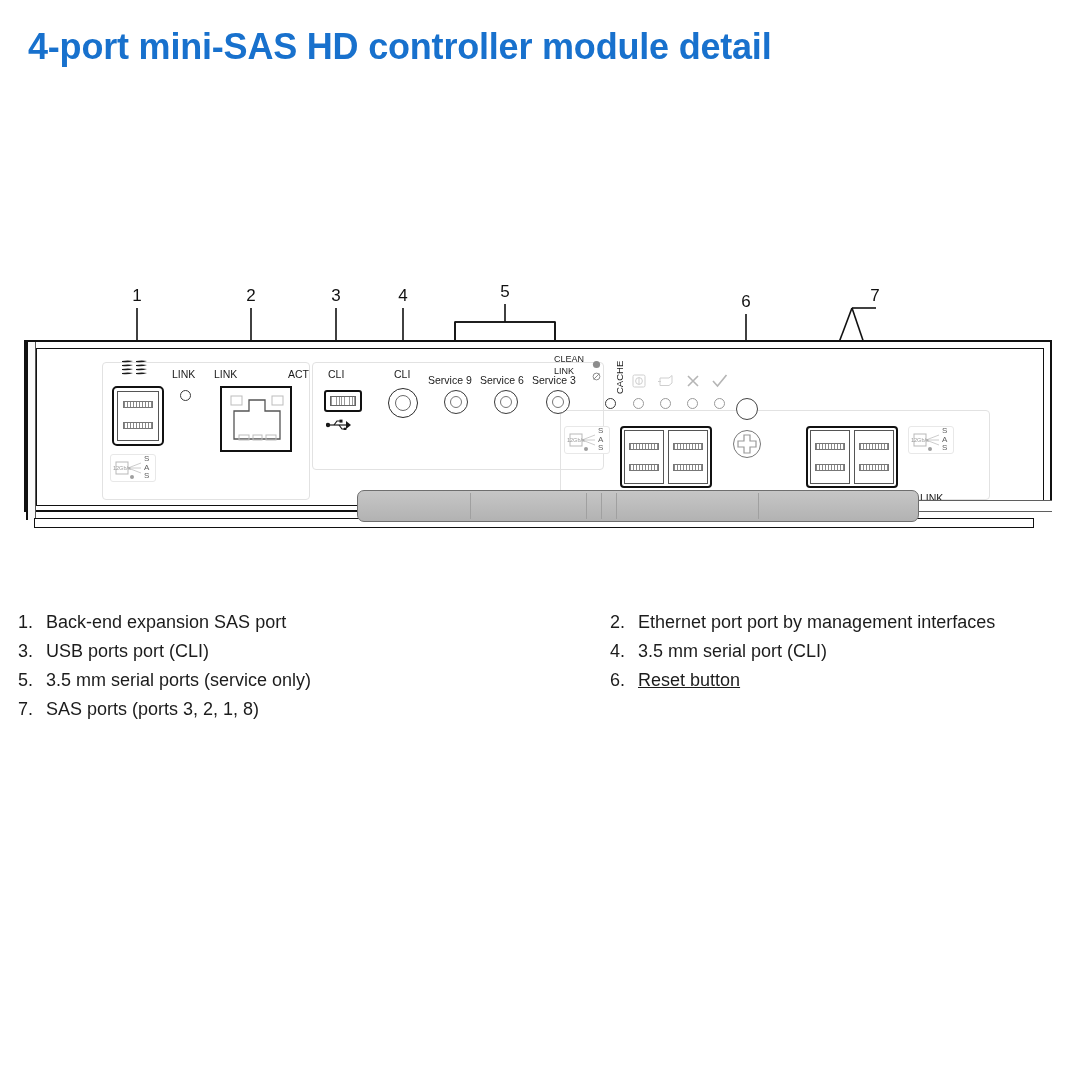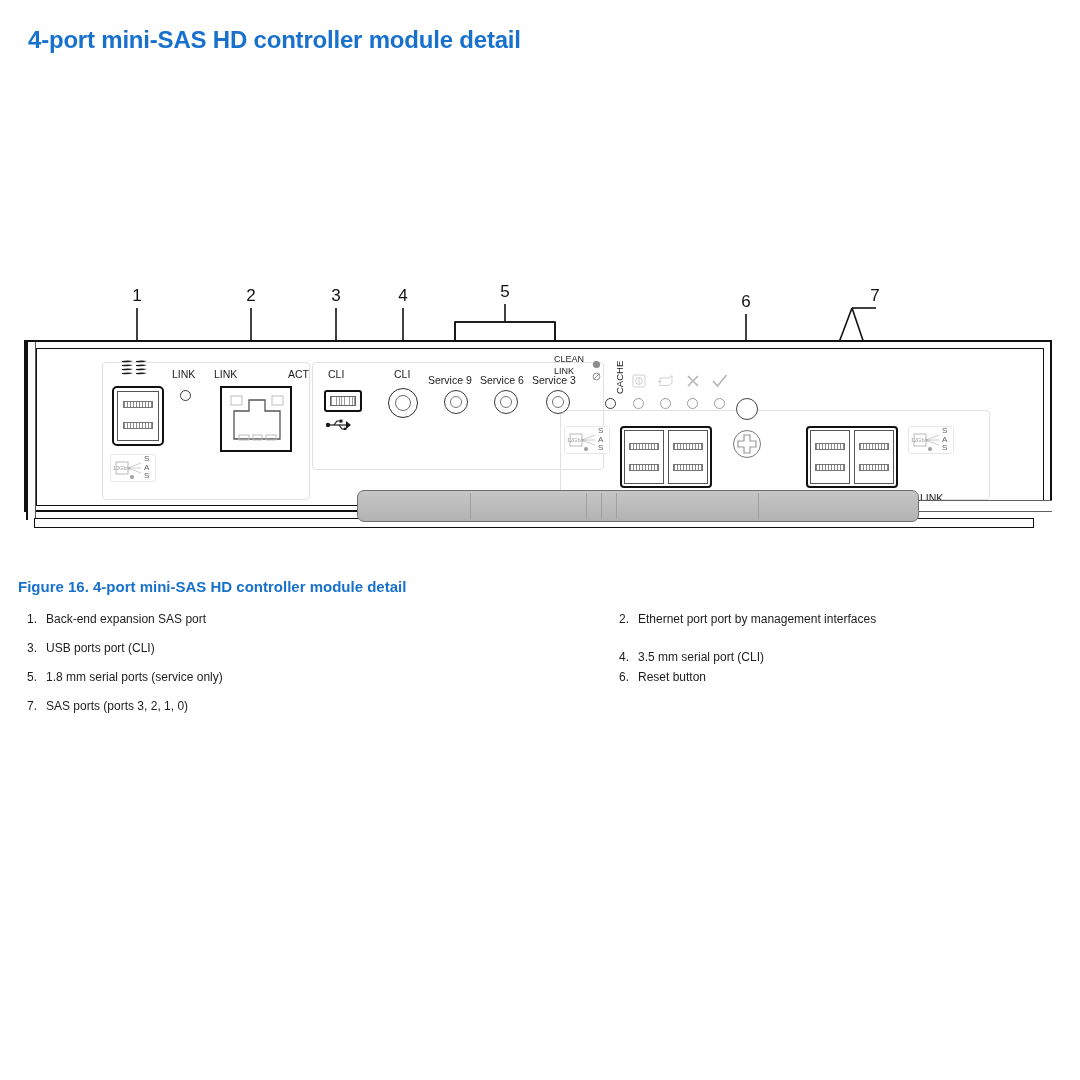--- a/index.html
+++ b/index.html
@@ -10,21 +10,21 @@
     font-family:"Liberation Sans", sans-serif;
     color:#1c1c1c;
     position:relative;
     overflow:hidden;
   }
   .page{position:absolute;inset:0;}
 
   
   .doc-title{
     position:absolute;left:28px;top:26px;
-    font-size:24px;font-weight:bold;
+    font-size:36px;font-weight:bold;
     color:#1871cd;
     letter-spacing:-0.2px;
     white-space:nowrap;
   }
 
   
   .figure{position:absolute;left:0;top:278px;width:1080px;height:280px;}
 
   .callout-num{
     position:absolute;font-size:17px;color:#111;
@@ -184,21 +184,21 @@
     background:#fff;box-sizing:border-box;
   }
 
   
   .fig-caption{
     position:absolute;left:18px;top:578px;
     font-size:15px;font-weight:bold;color:#1871cd;white-space:nowrap;
   }
 
   .legend-grid{position:absolute;left:14px;top:612px;width:1060px;}
-  .lg-item{position:absolute;font-size:12px;color:#1c1c1c;white-space:nowrap;text-align:center;}
+  .lg-item{position:absolute;font-size:18px;color:#1c1c1c;white-space:nowrap;}
   .lg-item .n{display:inline-block;width:28px;}
 </style>
 </head>
 <body>
 
 <div class="page">
 
   <div class="doc-title">4-port mini-SAS HD controller module detail</div>
 
   <div class="figure">
@@ -451,39 +451,38 @@
     <div class="handle">
       <div class="handle-seam" style="left:112px;"></div>
       <div class="handle-seam" style="left:228px;"></div>
       <div class="handle-seam" style="left:243px;"></div>
       <div class="handle-seam" style="left:258px;"></div>
       <div class="handle-seam" style="left:400px;"></div>
     </div>
 
   </div>
 
-  <div class="fig-caption">Figure 16. 4-port mini-SAS HD controller module detail</div>
 
   <div class="legend-grid">
     <div class="lg-item" style="left:4px;top:0px;">
       <span class="n">1.</span><span>Back-end expansion SAS port</span>
     </div>
     <div class="lg-item" style="left:596px;top:0px;">
       <span class="n">2.</span><span>Ethernet port port by management interfaces</span>
     </div>
     <div class="lg-item" style="left:4px;top:29px;">
       <span class="n">3.</span><span>USB ports port (CLI)</span>
     </div>
-    <div class="lg-item" style="left:596px;top:29px;margin-top:9px;">
+    <div class="lg-item" style="left:596px;top:29px;">
       <span class="n">4.</span><span>3.5 mm serial port (CLI)</span>
     </div>
     <div class="lg-item" style="left:4px;top:58px;">
-      <span class="n">5.</span><span>1.8 mm serial ports (service only)</span>
-    </div>
-    <div class="lg-item" style="left:596px;top:58px;">
+      <span class="n">5.</span><span>3.5 mm serial ports (service only)</span>
+    </div>
+    <div class="lg-item" style="left:596px;top:58px;text-decoration:underline;">
       <span class="n">6.</span><span>Reset button</span>
     </div>
     <div class="lg-item" style="left:4px;top:87px;">
-      <span class="n">7.</span><span>SAS ports (ports 3, 2, 1, 0)</span>
+      <span class="n">7.</span><span>SAS ports (ports 3, 2, 1, 8)</span>
     </div>
   </div>
 
 </div>
 
 </body></html>

